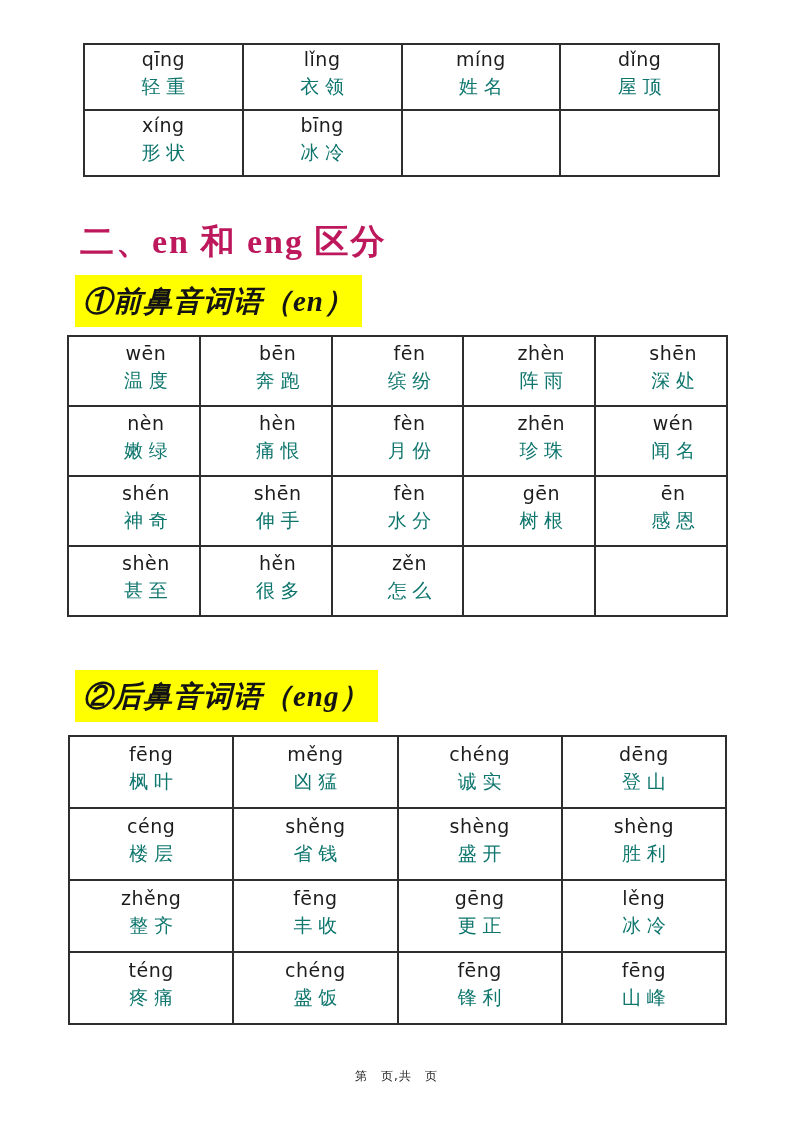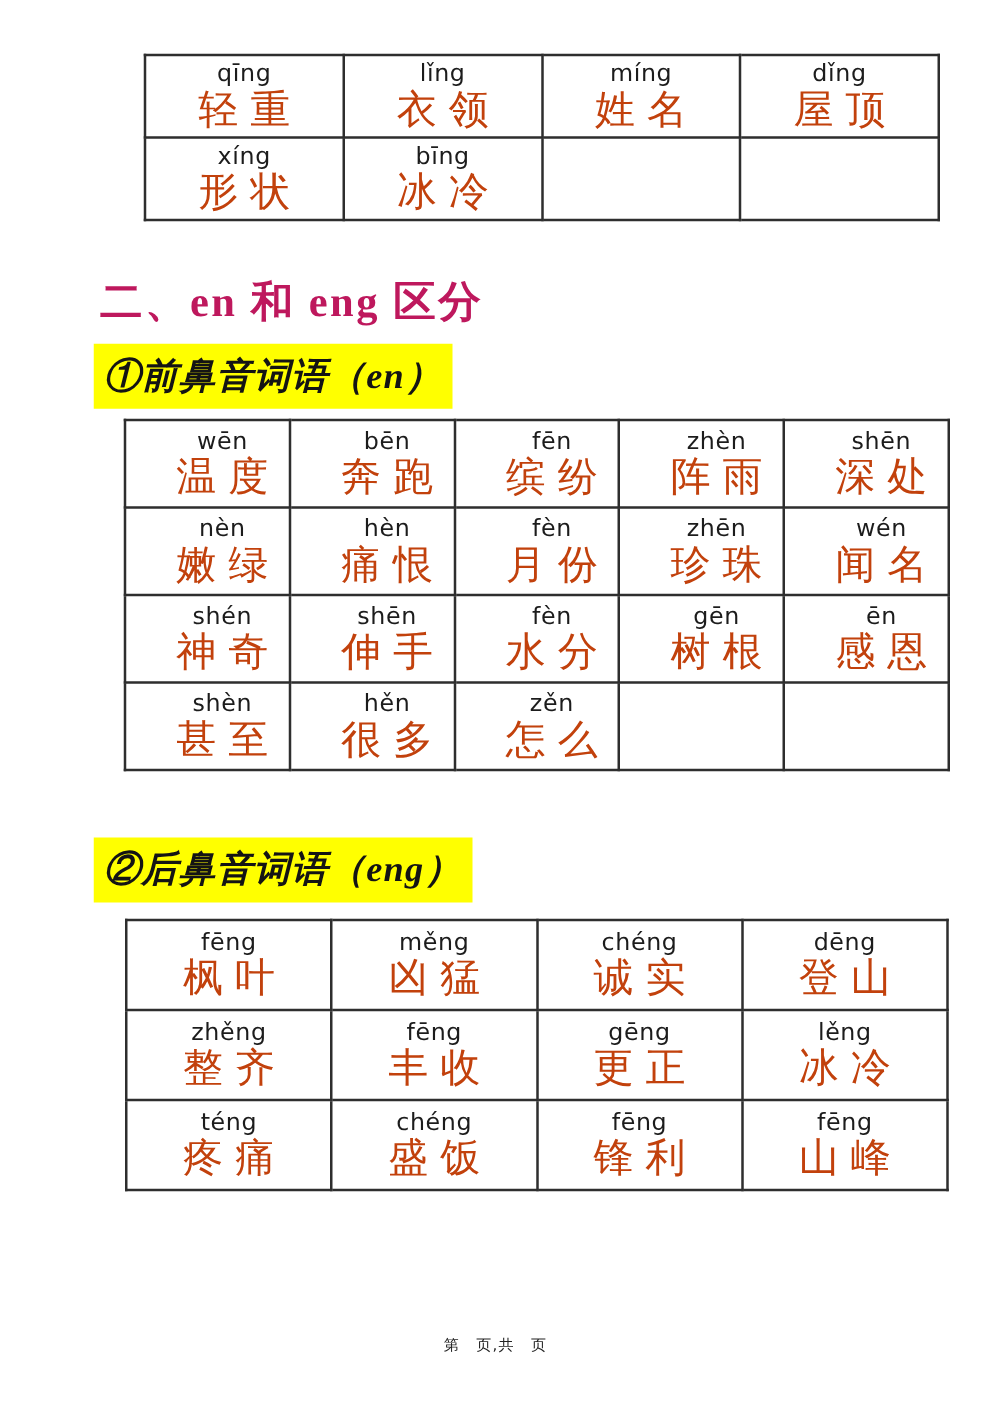--- a/index.html
+++ b/index.html
@@ -8,21 +8,20 @@
     width:793px;height:1122px;
     background:#ffffff;
     font-family:"DejaVu Sans",sans-serif;
     color:#1a1a1a;
     overflow:hidden;
   }
   table.wordtable{
     position:absolute;
     border-collapse:collapse;
     table-layout:fixed;
-    margin-left:32px;
   }
   table.wordtable td{
     border:2px solid #2e2e2e;
     text-align:center;
     vertical-align:middle;
     padding:2px 0 4px 0;
   }
   #table-ing{left:83px;top:43px;width:637px;}
   #table-ing td{height:58px;}
   #table-en{left:67px;top:335px;width:661px;}
@@ -32,26 +31,26 @@
   .py{
     display:block;
     font-size:19px;
     line-height:22px;
     letter-spacing:0.5px;
     font-family:"DejaVu Sans",sans-serif;
     color:#1c1c1c;
   }
   .hz{
     display:block;
-    font-size:32px;
+    font-size:19px;
     line-height:34px;
     letter-spacing:0.30em;
     padding-left:0.30em; 
     font-family:Liberation Serif, serif;
-    color:#c2410c;
+    color:#0f766e;
   }
   .section-heading{
     position:absolute;
     left:80px;top:219px;
     font-size:34px;
     font-weight:bold;
     letter-spacing:2px;
     font-family:"Liberation Serif","DejaVu Serif",serif;
     color:#be185d;
     white-space:nowrap;
@@ -242,20 +241,38 @@
             <span class="py">chéng</span>
             <span class="hz">诚实</span>
           </td>
       <td>
             <span class="py">dēng</span>
             <span class="hz">登山</span>
           </td>
     </tr>
     <tr>
       <td>
+            <span class="py">céng</span>
+            <span class="hz">楼层</span>
+          </td>
+      <td>
+            <span class="py">shěng</span>
+            <span class="hz">省钱</span>
+          </td>
+      <td>
+            <span class="py">shèng</span>
+            <span class="hz">盛开</span>
+          </td>
+      <td>
+            <span class="py">shèng</span>
+            <span class="hz">胜利</span>
+          </td>
+    </tr>
+    <tr>
+      <td>
             <span class="py">zhěng</span>
             <span class="hz">整齐</span>
           </td>
       <td>
             <span class="py">fēng</span>
             <span class="hz">丰收</span>
           </td>
       <td>
             <span class="py">gēng</span>
             <span class="hz">更正</span>

